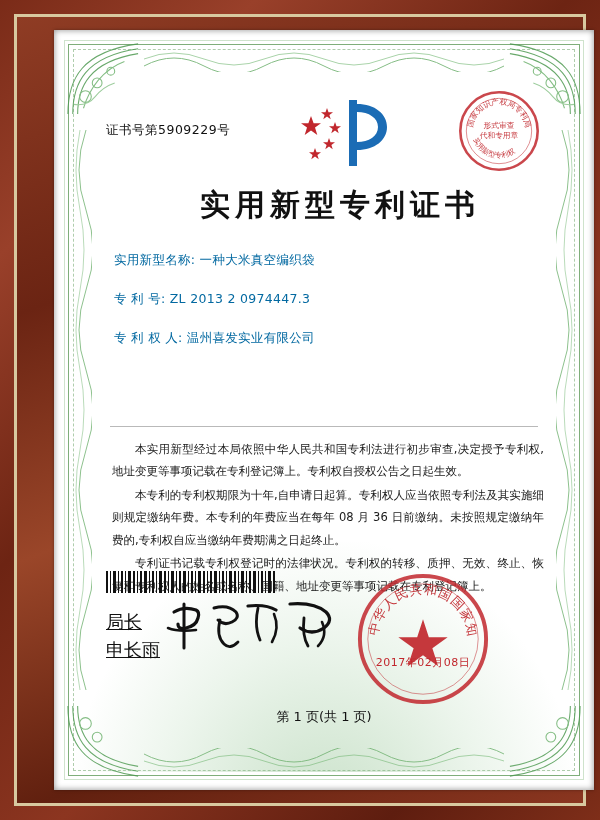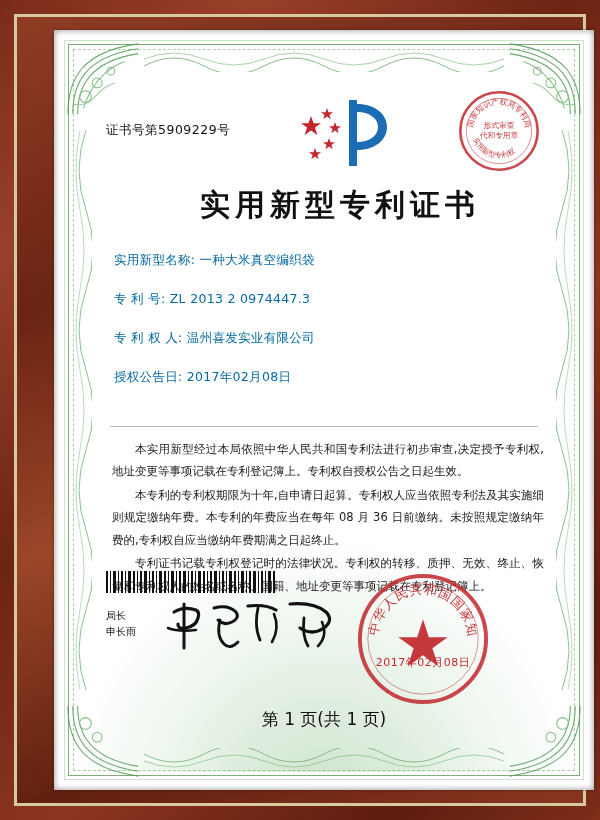--- a/index.html
+++ b/index.html
@@ -195,23 +195,24 @@
     left: 52px;
     top: 541px;
     width: 172px;
     height: 22px;
   }
 
   .sig-block {
     position: absolute;
     left: 52px;
     top: 578px;
-    font-size: 10px;
+    font-size: 18px;
     color: #111;
     line-height: 1.55;
+    text-decoration: underline;
   }
 
   .signature {
     position: absolute;
     left: 108px;
     top: 568px;
     width: 190px;
     height: 56px;
   }
 
@@ -232,21 +233,21 @@
     font-size: 11px;
     color: #c1272d;
     letter-spacing: .5px;
   }
 
   .page-no {
     position: absolute;
     left: 0; right: 0;
     top: 678px;
     text-align: center;
-    font-size: 17px;
+    font-size: 13px;
     color: #111;
   }
 </style>
 </head>
 <body>
 
 <div class="frame-outer">
   <div class="frame-bevel"></div>
 
   <div class="paper">
@@ -364,24 +365,20 @@
           <span class="lbl">实用新型名称:</span>
           <span class="val">一种大米真空编织袋</span>
         </div>
         <div class="field">
           <span class="lbl">专 利 号:</span>
           <span class="val">ZL 2013 2 0974447.3</span>
         </div>
         <div class="field">
           <span class="lbl">专 利 权 人:</span>
           <span class="val">温州喜发实业有限公司</span>
-        </div>
-        <div class="field">
-          <span class="lbl">授权公告日:</span>
-          <span class="val">2017年02月08日</span>
         </div>
       </div>
 
       <div class="rule"></div>
 
       <div class="body-text">
         <p>本实用新型经过本局依照中华人民共和国专利法进行初步审查,决定授予专利权,地址变更等事项记载在专利登记簿上。专利权自授权公告之日起生效。</p>
         <p>本专利的专利权期限为十年,自申请日起算。专利权人应当依照专利法及其实施细则规定缴纳年费。本专利的年费应当在每年 08 月 36 日前缴纳。未按照规定缴纳年费的,专利权自应当缴纳年费期满之日起终止。</p>
         <p>专利证书记载专利权登记时的法律状况。专利权的转移、质押、无效、终止、恢复和专利权人的姓名或名称、国籍、地址变更等事项记载在专利登记簿上。</p>
       </div>

